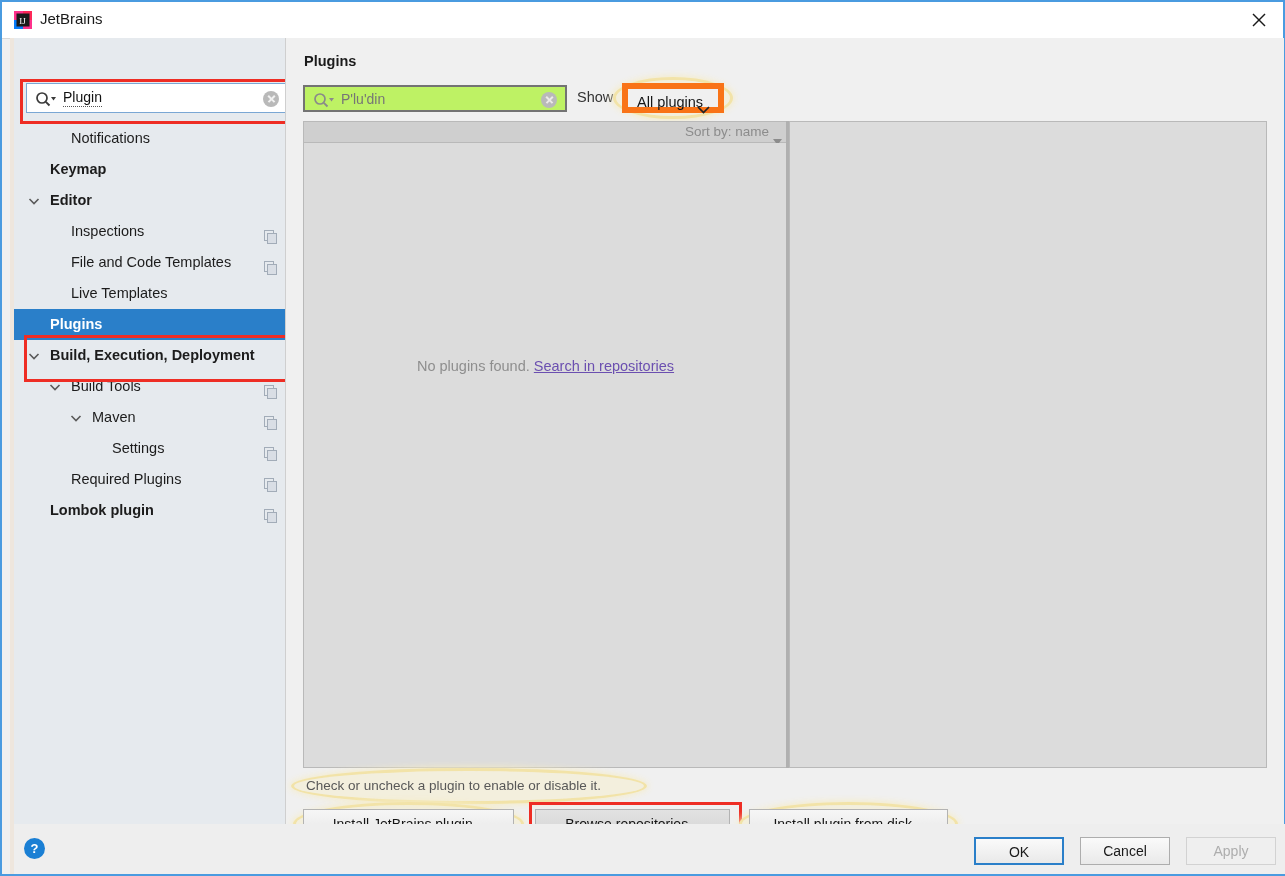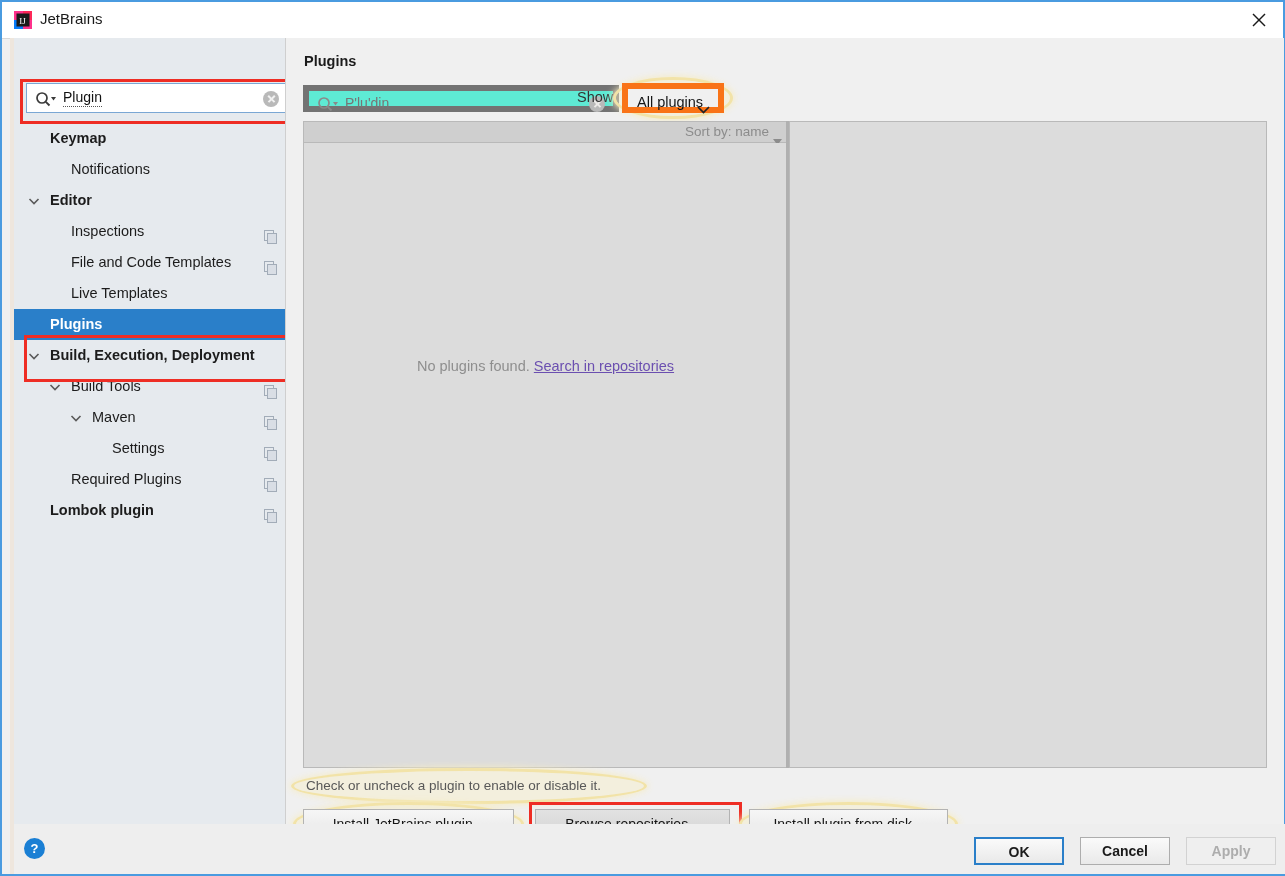--- a/index.html
+++ b/index.html
@@ -103,22 +103,22 @@
     width: 998px; height: 786px;
     background: #f0f0f0;
     border-left: 1px solid #cfcfcf;
   }
   .page-title {
     position: absolute; left: 18px; top: 15px;
     font-size: 14.5px; font-weight: bold; color: #1b1b1b;
   }
   .plug-search {
     position: absolute; left: 17px; top: 47px;
-    width: 316px; height: 27px;
-    background: #5eead4; border: 6px solid #737373;
+    width: 264px; height: 27px;
+    background: #bef264; border: 2px solid #737373;
     box-sizing: border-box;
   }
   .plug-search .mag2 { position: absolute; left: 8px; top: 5px; width: 22px; height: 16px; }
   .plug-ph {
     position: absolute; left: 36px; top: 4px;
     font-size: 14px; color: #767676;
   }
   .plug-clear {
     position: absolute; right: 8px; top: 5px;
     width: 16px; height: 16px; border-radius: 50%;
@@ -227,21 +227,21 @@
   .help span {
     position: absolute; left: 0; top: 0; width: 21px;
     text-align: center; line-height: 21px;
     color: #fff; font-size: 13px; font-weight: bold;
   }
   .dbtn {
     position: absolute; top: 13px; height: 28px; width: 90px;
     background: linear-gradient(#fafafa,#e9e9e9);
     border: 1px solid #adadad; box-sizing: border-box;
     font-size: 14px; color: #1a1a1a; text-align: center;
-    line-height: 26px; cursor: pointer; font-weight: bold;
+    line-height: 26px; cursor: pointer;
   }
   .dbtn.ok {
     left: 960px; width: 90px;
     border: 2px solid #2a7fc9;
   }
   .dbtn.cancel { left: 1066px; }
   .dbtn.apply {
     left: 1172px; color: #adadad;
     background: #efefef; border-color: #d2d2d2; cursor: default;
   }
@@ -283,25 +283,25 @@
             <path d="M16 6 L21 6 L18.5 9.5 Z" fill="#3a3a3a"></path>
           </svg>
         </span>
         <span class="search-val">Plugin</span>
         <span class="clear-ic"></span>
       </div>
     </div>
     <div class="redbox" style="left:6px; top:41px; width:277px; height:39px;"></div>
 
     <div class="tree" id="tree">
+        <div class="trow">
+          <span class="lbl" style="left: 57px;">Notifications</span>
+        </div>
         <div class="trow bold">
           <span class="lbl" style="left: 36px;">Keymap</span>
-        </div>
-        <div class="trow">
-          <span class="lbl" style="left: 57px;">Notifications</span>
         </div>
         <div class="trow bold">
           <span class="chev" style="left: 14px;">
             <svg width="12" height="12" viewBox="0 0 12 12">
               <polyline points="1.5,4 6,8.5 10.5,4" fill="none" stroke="#5a5a5a" stroke-width="1.6"></polyline>
             </svg>
           </span>
           <span class="lbl" style="left: 36px;">Editor</span>
         </div>
         <div class="trow">

